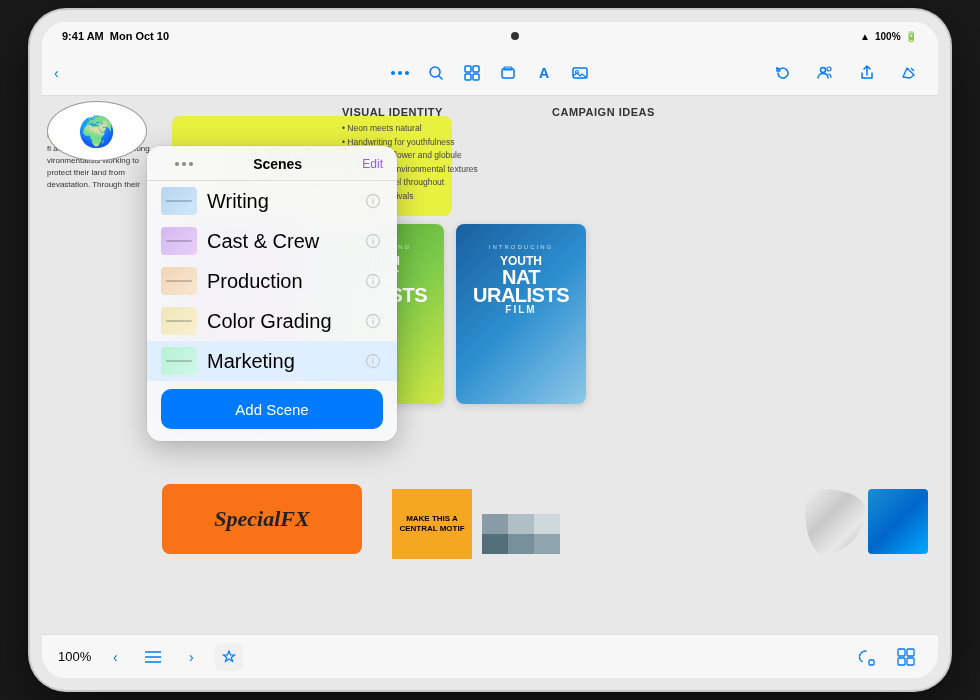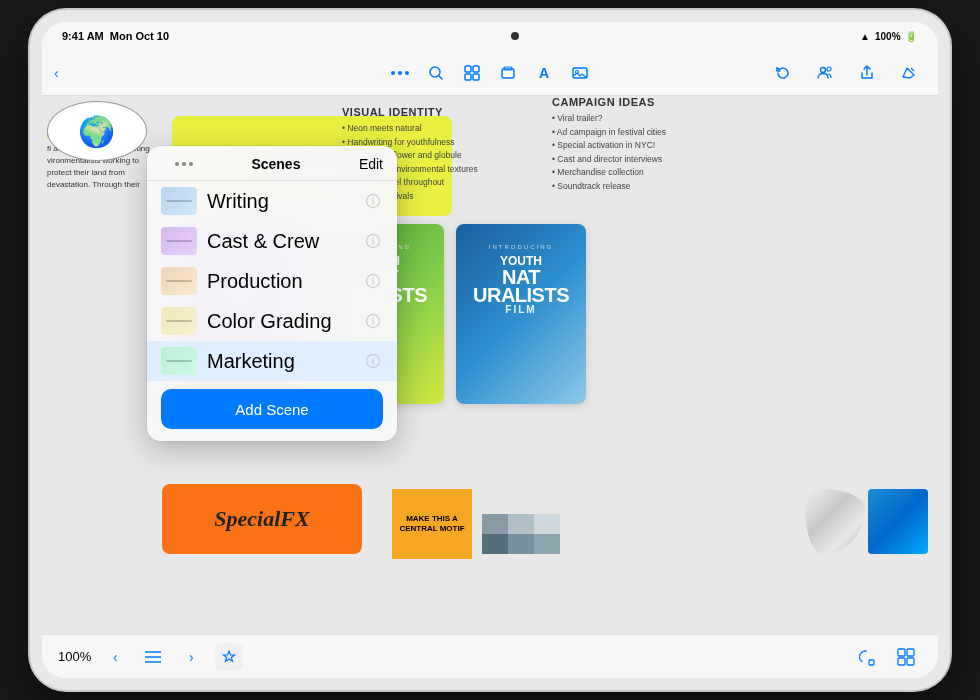--- a/index.html
+++ b/index.html
@@ -197,21 +197,21 @@
 
     .vi-list {
       font-size: 8.5px;
       color: #444;
       line-height: 1.6;
     }
 
     
     .campaign-block {
       position: absolute;
-      top: 0;
+      top: 10px;
       left: 510px;
       width: 200px;
     }
 
     .poster-card {
       width: 130px;
       height: 180px;
       border-radius: 8px;
       overflow: hidden;
       box-shadow: 0 2px 8px rgba(0,0,0,0.15);
@@ -419,22 +419,22 @@
 
     .scenes-title {
       font-size: 14px;
       font-weight: 600;
       color: #000;
       text-align: center;
       flex: 1;
     }
 
     .scenes-edit {
-      font-size: 14px;
-      color: #000000;
+      font-size: 12px;
+      color: #8b5cf6;
       cursor: pointer;
     }
 
     .scene-item {
       display: flex;
       align-items: center;
       padding: 6px 14px;
       gap: 10px;
       cursor: pointer;
     }
@@ -696,28 +696,20 @@
             <div>• Handwriting for youthfulness</div>
             <div>• Incorporate flower and globule</div>
             <div>• Emphasize environmental textures</div>
             <div>• Hints of pastel throughout</div>
             <div>• Highlight festivals</div>
           </div>
         </div>
 
         <div class="campaign-block">
           <div class="vi-title">CAMPAIGN IDEAS</div>
-          <div class="vi-list">
-            <div>• Viral trailer?</div>
-            <div>• Ad campaign in festival cities</div>
-            <div>• Special activation in NYC!</div>
-            <div>• Cast and director interviews</div>
-            <div>• Merchandise collection</div>
-            <div>• Soundtrack release</div>
-          </div>
         </div>
 
         <div style="position:absolute;top:128px;left:130px;display:flex;gap:12px;">
 
           <div class="poster-card poster-purple">
             <div class="poster-inner">
               <div class="poster-introducing">INTRODUCING</div>
               <div class="poster-youth">YOUTH</div>
               <div class="poster-naturalists-big">NAT</div>
               <div class="poster-naturalists-big">URALISTS</div>

